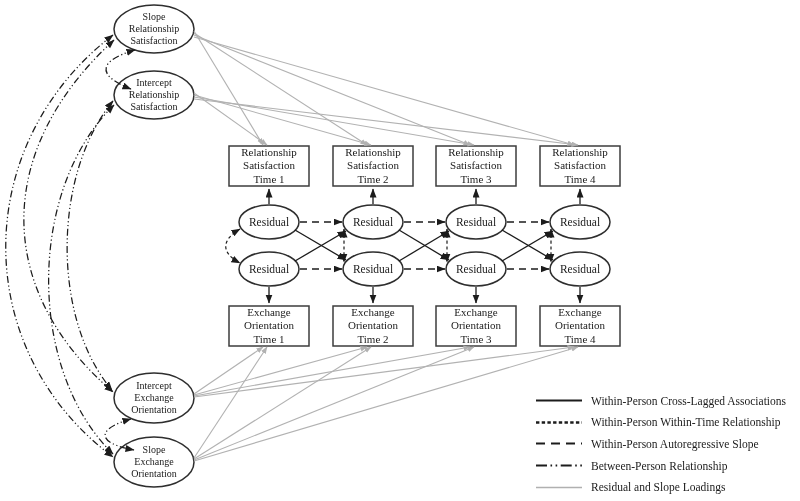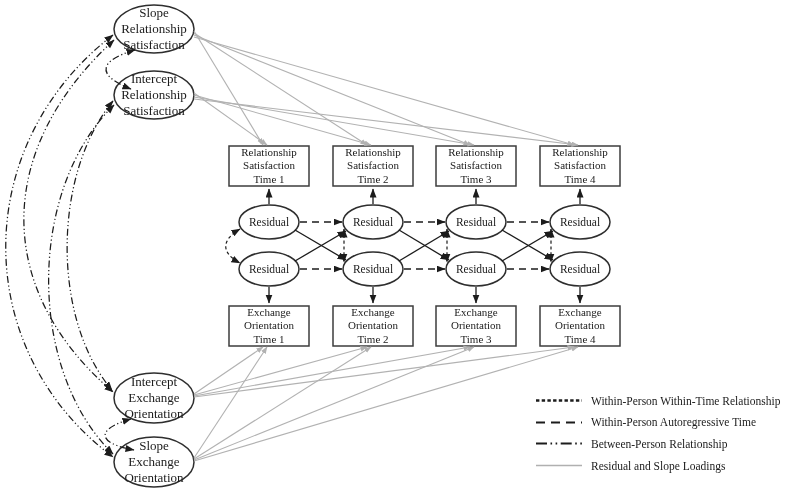--- a/index.html
+++ b/index.html
@@ -1,21 +1,21 @@
 <!DOCTYPE html>
 <html><head>
 <meta charset="utf-8">
 <style>
   html,body{margin:0;padding:0;background:#fff;}
   .stage{position:relative;width:800px;height:501px;background:#fff;overflow:hidden;
          font-family:"Liberation Serif", "DejaVu Serif", serif;}
   .stage svg.diagram{position:absolute;left:0;top:0;}
   .node-label{position:absolute;transform:translate(-50%,-50%);text-align:center;
               white-space:pre-line;color:#1b1b1b;line-height:1.22;pointer-events:none;}
-  .latent-label{font-size:13px;width:92px;}
+  .latent-label{font-size:10px;width:92px;}
   .box-label{font-size:11px;width:90px;}
   .residual-label{font-size:11.5px;width:70px;}
   .legend{position:absolute;left:536px;top:390px;width:262px;}
   .legend-row{display:flex;align-items:center;height:21.6px;}
   .legend-row svg{flex:0 0 46px;}
   .legend-label{margin-left:9px;font-size:11.5px;color:#1b1b1b;white-space:nowrap;}
   .ls-solid{stroke:#1c1c1c;stroke-width:2.1;}
   .ls-shortdash{stroke:#1c1c1c;stroke-width:2.3;stroke-dasharray:3.4 2.3;}
   .ls-longdash{stroke:#1c1c1c;stroke-width:2.1;stroke-dasharray:9 6;}
   .ls-dashdotdot{stroke:#1c1c1c;stroke-width:2.1;stroke-dasharray:11 3.5 1.6 3.5 1.6 3.5;}
@@ -183,29 +183,35 @@
   <div class="node-label residual-label" style="left:476px;top:222px">Residual</div>
   <div class="node-label residual-label" style="left:580px;top:222px">Residual</div>
   <div class="node-label residual-label" style="left:269px;top:269px">Residual</div>
   <div class="node-label residual-label" style="left:373px;top:269px">Residual</div>
   <div class="node-label residual-label" style="left:476px;top:269px">Residual</div>
   <div class="node-label residual-label" style="left:580px;top:269px">Residual</div>
 
   <div class="legend">
     <div class="legend-row">
       <svg width="46" height="9">
+          <line class="ls-solid" x1="0" y1="4.5" x2="46" y2="4.5"></line>
+        </svg>
+      <span class="legend-label">Within-Person Cross-Lagged Associations</span>
+    </div>
+    <div class="legend-row">
+      <svg width="46" height="9">
           <line class="ls-shortdash" x1="0" y1="4.5" x2="46" y2="4.5"></line>
         </svg>
       <span class="legend-label">Within-Person Within-Time Relationship</span>
     </div>
     <div class="legend-row">
       <svg width="46" height="9">
           <line class="ls-longdash" x1="0" y1="4.5" x2="46" y2="4.5"></line>
         </svg>
-      <span class="legend-label">Within-Person Autoregressive Time</span>
+      <span class="legend-label">Within-Person Autoregressive Slope</span>
     </div>
     <div class="legend-row">
       <svg width="46" height="9">
           <line class="ls-dashdotdot" x1="0" y1="4.5" x2="46" y2="4.5"></line>
         </svg>
       <span class="legend-label">Between-Person Relationship</span>
     </div>
     <div class="legend-row">
       <svg width="46" height="9">
           <line class="ls-gray" x1="0" y1="4.5" x2="46" y2="4.5"></line>

